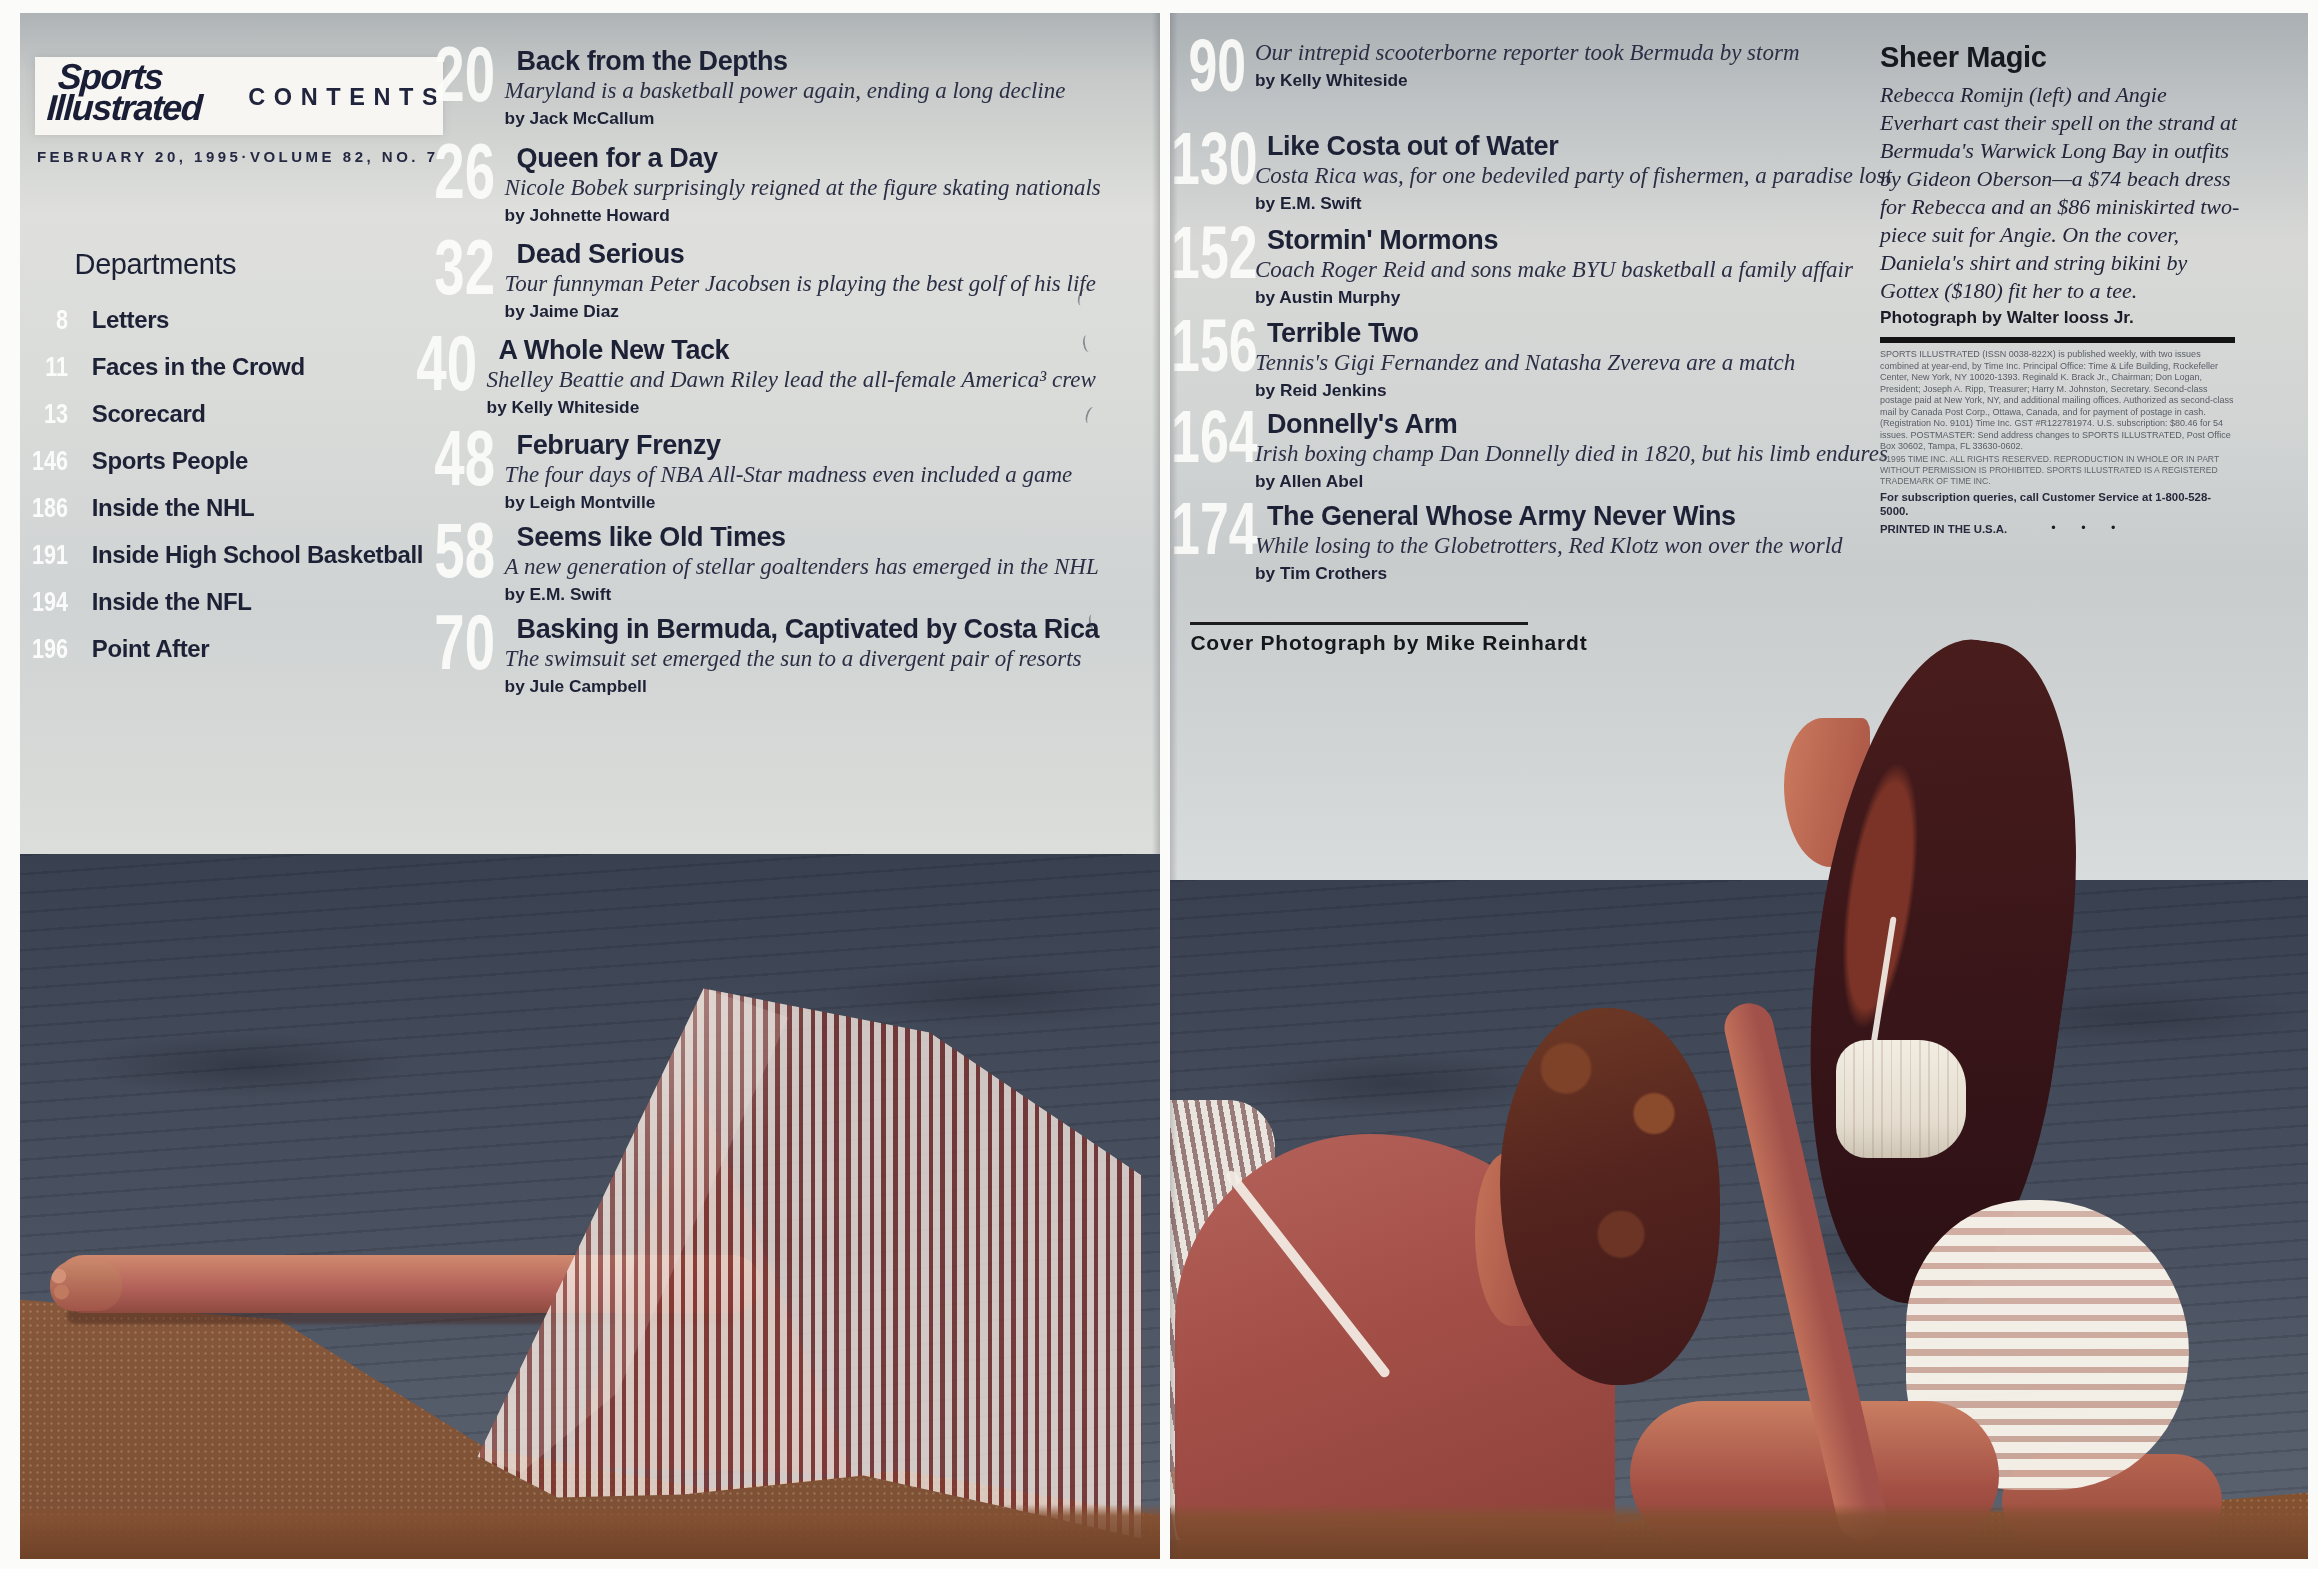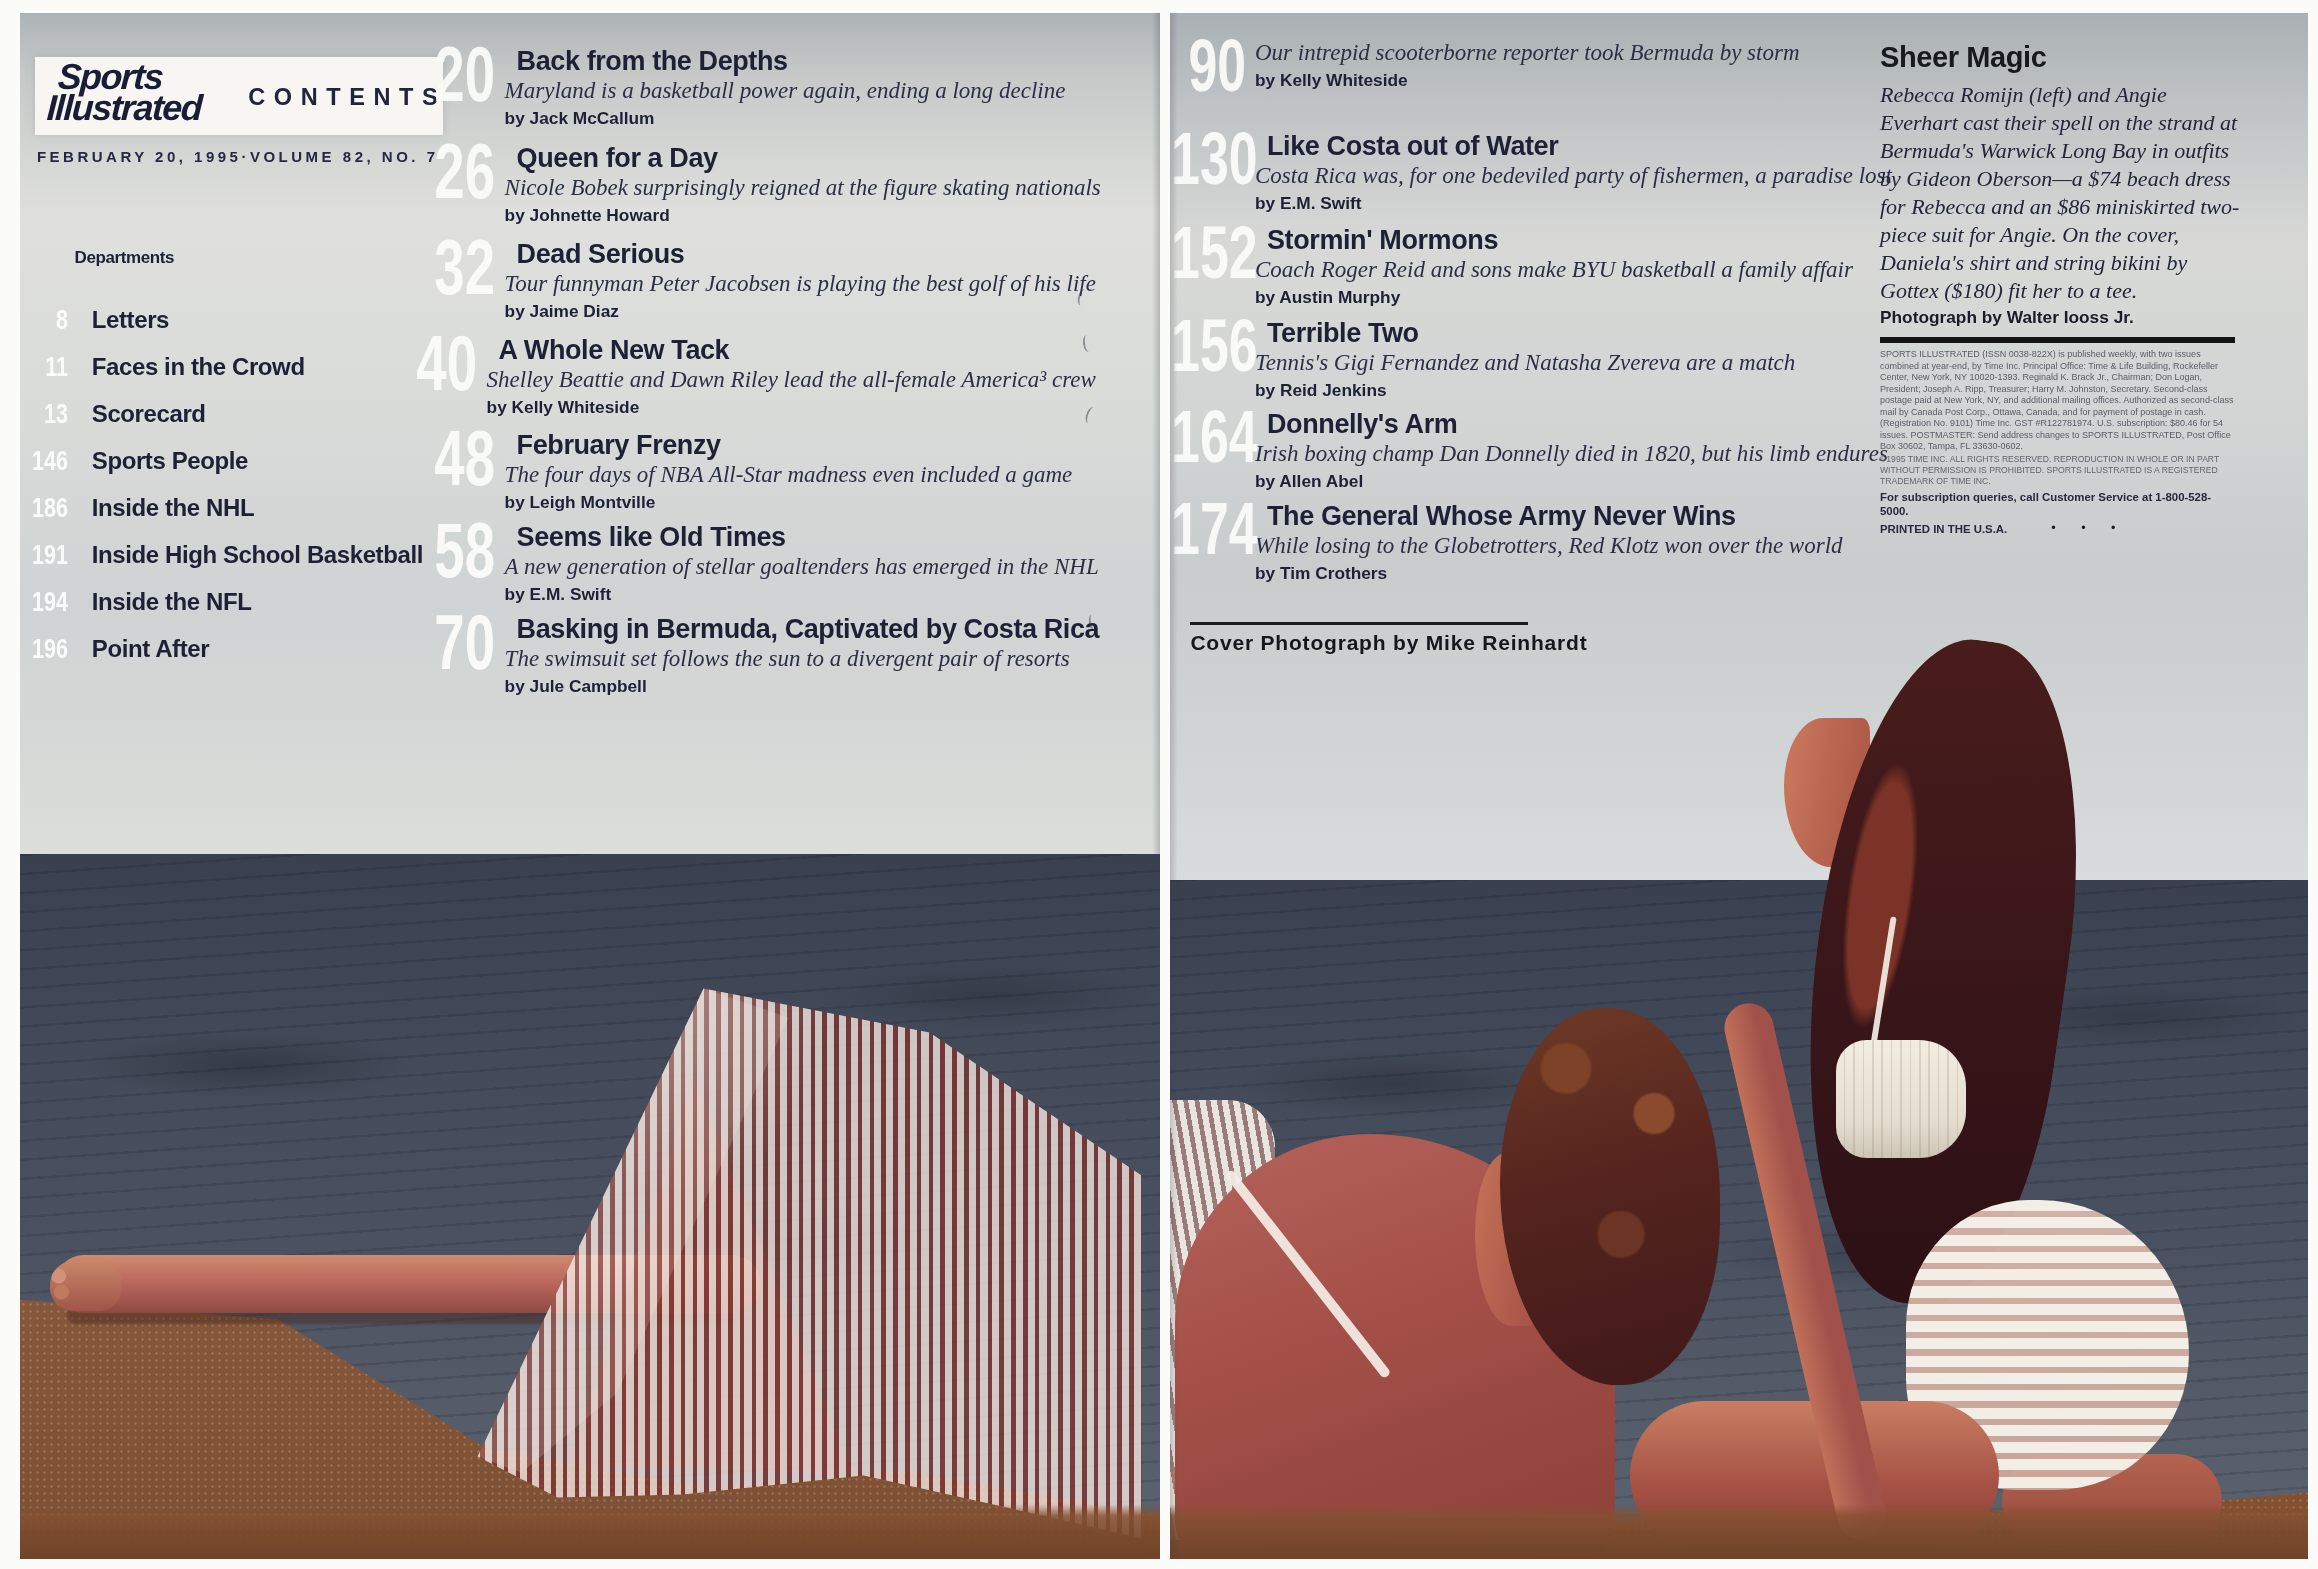--- a/index.html
+++ b/index.html
@@ -23,22 +23,22 @@
   .logo{position:absolute;left:22px;top:4.7px;color:#191d36;font-weight:bold;font-style:italic;
     font-size:36px;line-height:31px;letter-spacing:-1.6px;transform:skewX(-3deg);}
   .logo span{display:block;}
   .logo .l2{margin-left:-9.4px;}
   .contents-label{position:absolute;left:213px;top:27px;color:#20243c;font-weight:bold;
     font-size:23.5px;letter-spacing:8.6px;}
   .dateline{position:absolute;left:17.3px;top:135px;color:#242842;font-weight:bold;
     font-size:15px;letter-spacing:3.5px;}
 
   
-  .dept-heading{position:absolute;left:55px;top:235px;color:#1d2136;font-weight:bold;
-    font-size:17px;letter-spacing:-0.4px;}
+  .dept-heading{position:absolute;left:55px;top:235px;color:#1d2136;font-weight:normal;
+    font-size:29px;letter-spacing:-0.4px;}
   .dept-list{position:absolute;left:-17.3px;top:284px;width:597px;}
   .dept-row{height:47px;display:flex;align-items:center;}
   .dept-num{display:inline-block;width:66px;text-align:right;color:rgba(253,253,253,.95);
     font-weight:bold;font-size:27px;transform:scaleX(.8);transform-origin:right center;}
   .dept-label{margin-left:23.5px;color:#1d2136;font-weight:bold;font-size:24px;letter-spacing:-0.4px;}
 
   
   .feature{position:absolute;}
   .feat-num{position:absolute;top:-11px;text-align:right;color:rgba(252,252,250,.92);
     font-weight:bold;font-size:78px;line-height:78px;transform:scaleX(.70);
@@ -265,21 +265,21 @@
         </div>
         <div class="feature fl" style="top: 509px; left: 485px; width: 644px;">
           <div class="feat-num">58</div>
           <div class="feat-title">Seems like Old Times</div>
           <div class="feat-desc">A new generation of stellar goaltenders has emerged in the NHL</div>
           <div class="feat-byline">by E.M. Swift</div>
         </div>
         <div class="feature fl" style="top: 601px; left: 485px; width: 644px;">
           <div class="feat-num">70</div>
           <div class="feat-title">Basking in Bermuda, Captivated by Costa Rica</div>
-          <div class="feat-desc">The swimsuit set follows the sun to a divergent pair of resorts</div>
+          <div class="feat-desc">The swimsuit set emerged the sun to a divergent pair of resorts</div>
           <div class="feat-byline">by Jule Campbell</div>
         </div>
       </div>
 
     <div class="binder-mark" style="left:1058px;top:276px;transform:rotate(14deg);"></div>
     <div class="binder-mark" style="left:1063px;top:322px;transform:rotate(-8deg);"></div>
     <div class="binder-mark" style="left:1066px;top:394px;transform:rotate(18deg);"></div>
     <div class="binder-mark" style="left:1069px;top:601px;transform:rotate(-12deg);"></div>
   </div>
 

